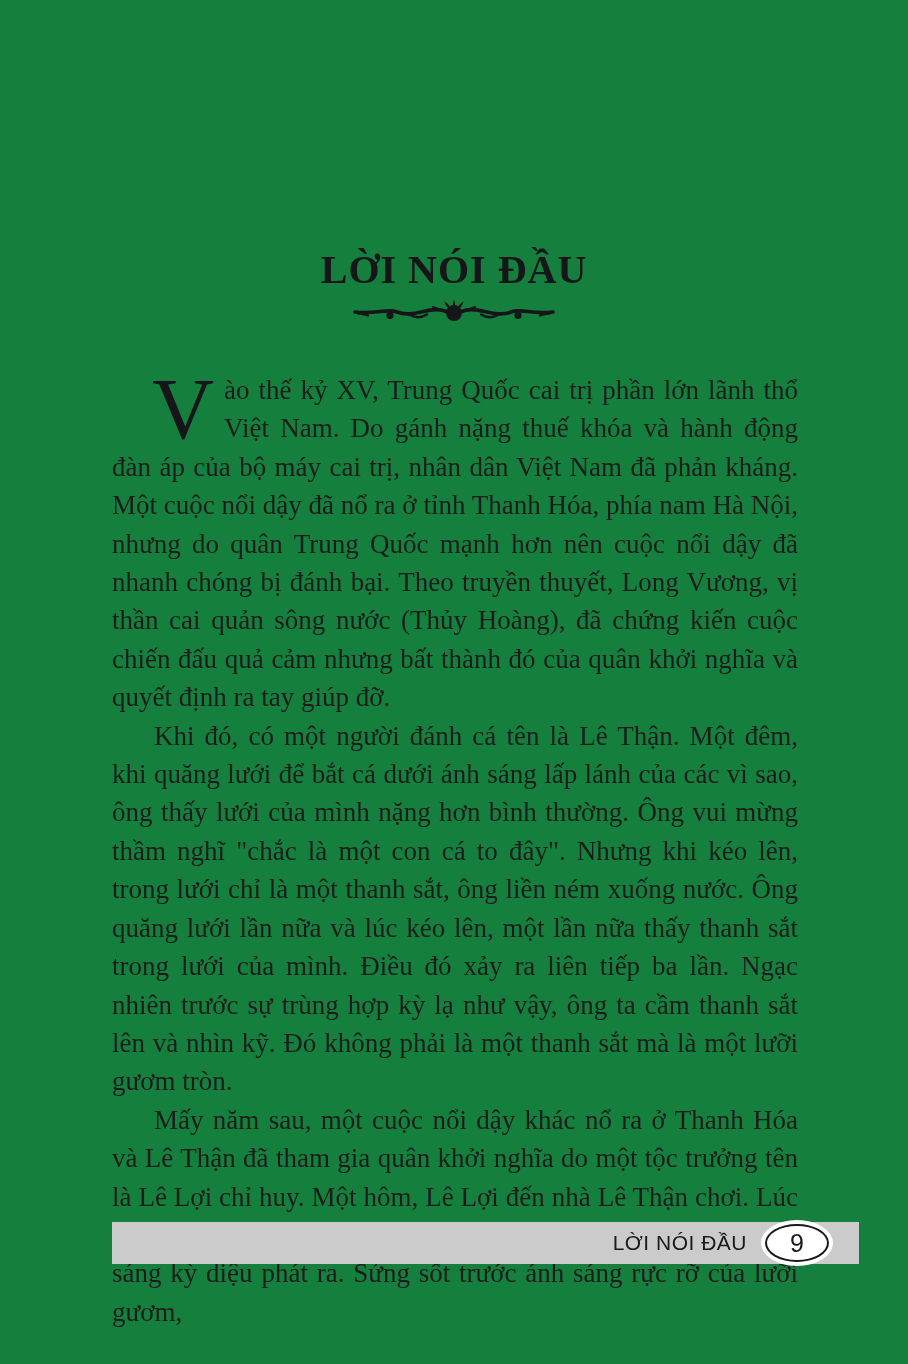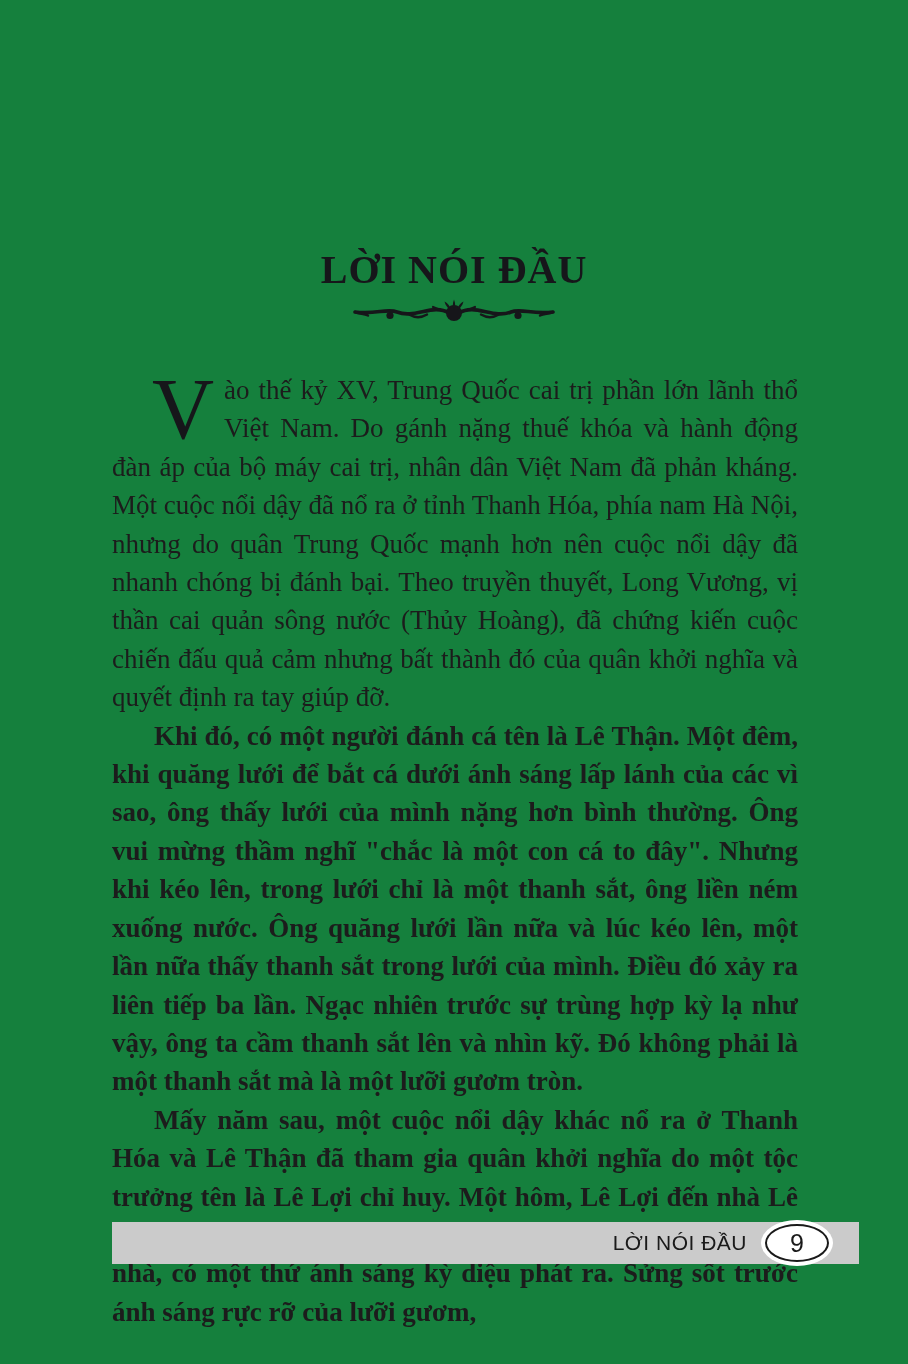--- a/index.html
+++ b/index.html
@@ -37,21 +37,21 @@
     position: absolute;
     left: 112px;
     top: 371px;
     width: 686px;
     font-size: 27px;
     line-height: 38.4px;
     text-align: justify;
     color: #1c1c1c;
   }
   .body-text p { margin: 0; }
-  .body-text p.indented { text-indent: 42px; font-weight: bold; }
+  .body-text p.indented { text-indent: 42px; }
   .dropcap {
     float: left;
     font-size: 86px;
     line-height: 68px;
     height: 70px;
     margin: 4px 10px 0 40px;
     font-weight: 400;
     color: #16161a;
   }
   .footer-bar {

